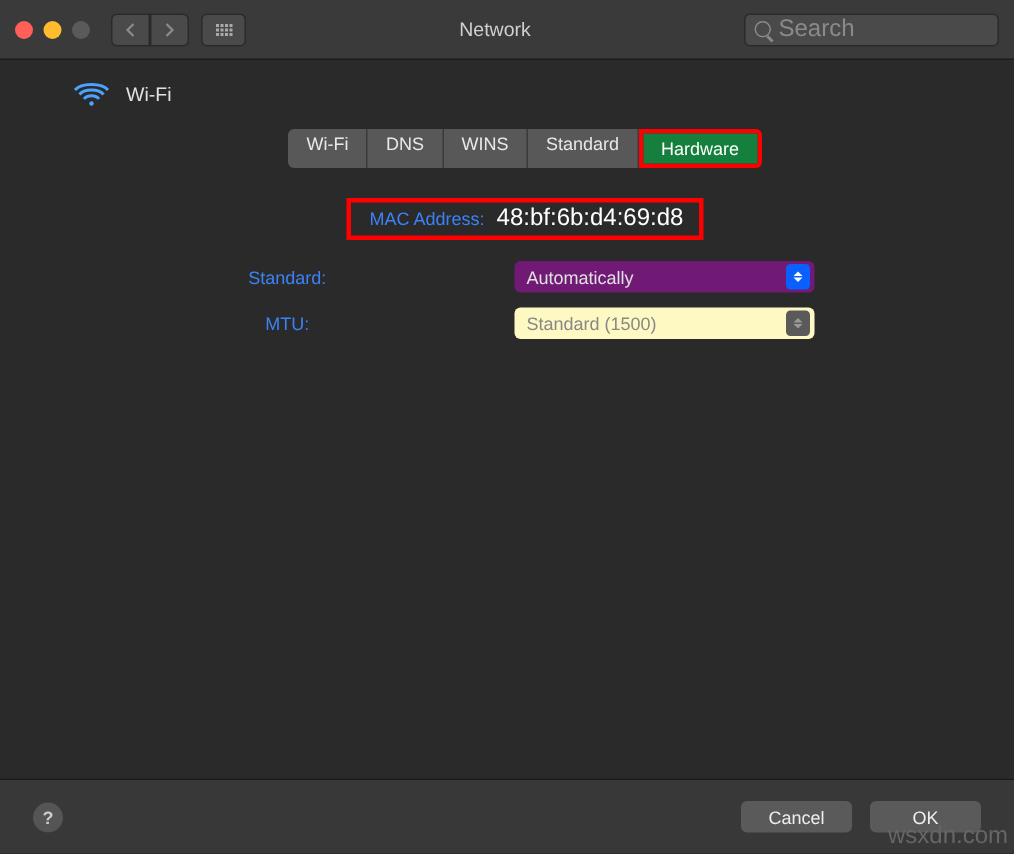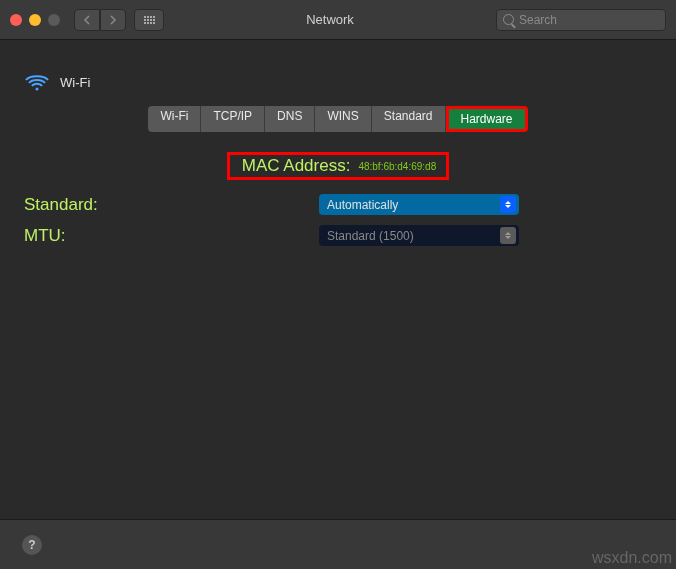--- a/index.html
+++ b/index.html
@@ -12,40 +12,40 @@
     .tl.yellow { background: #febc2e; }
     .tl.green { background: #5a5a5a; }
     .navbtns { display: flex; }
     .navbtn { width: 26px; height: 22px; background: #4a4a4a; border: 1px solid #2a2a2a; display: flex; align-items: center; justify-content: center; color: #8a8a8a; font-size: 12px; }
     .navbtn:first-child { border-radius: 4px 0 0 4px; }
     .navbtn:last-child { border-radius: 0 4px 4px 0; }
     .gridbtn { width: 30px; height: 22px; background: #4a4a4a; border: 1px solid #2a2a2a; border-radius: 4px; margin-left: 8px; display: flex; align-items: center; justify-content: center; color: #aaa; }
     .grid-icon { display: grid; grid-template-columns: repeat(4, 2px); grid-template-rows: repeat(3, 2px); gap: 1px; }
     .grid-icon span { background: #aaa; width: 2px; height: 2px; }
     .title { flex: 1; text-align: center; color: #d0d0d0; font-size: 13px; }
-    .search { width: 170px; height: 22px; background: #4a4a4a; border: 1px solid #2a2a2a; border-radius: 4px; display: flex; align-items: center; padding: 0 6px; color: #8a8a8a; font-size: 12px; gap: 5px; }
+    .search { width: 170px; height: 22px; background: #4a4a4a; border: 1px solid #2a2a2a; border-radius: 4px; display: flex; align-items: center; padding: 0 6px; color: #8a8a8a; font-size: 16px; gap: 5px; }
     .search-icon { width: 11px; height: 11px; border: 1.5px solid #8a8a8a; border-radius: 50%; position: relative; }
     .search-icon::after { content: ''; position: absolute; width: 5px; height: 1.5px; background: #8a8a8a; bottom: -2px; right: -3px; transform: rotate(45deg); }
-    .content { padding: 24px 24px; }
+    .content { padding: 4px 24px; margin-left: 24px; }
     .header-row { display: flex; align-items: center; gap: 10px; padding: 8px 0 14px 0; }
     .wifi-svg { width: 26px; height: 20px; }
     .wifi-label { color: #e0e0e0; font-size: 13px; }
     .tabs { display: flex; justify-content: center; margin-bottom: 20px; }
     .tabs-inner { display: flex; border-radius: 4px; overflow: hidden; }
     .tab { padding: 3px 12px; background: #585858; color: #e8e8e8; font-size: 12px; border-right: 1px solid #3a3a3a; cursor: pointer; }
     .tab:last-child { border-right: none; }
     .tab.active { background: #15803d; color: #fff; }
     .tab-wrap-hl { border: 3px solid #ff0000; }
     .rowline { display: flex; align-items: center; margin-bottom: 10px; }
-    .rowlabel { width: 295px; text-align: left; color: #bef264; font-size: 17px; padding-right: 8px; }
-    .rowvalue { color: #84cc16; font-size: 10px; }
+    .rowlabel { width: 295px; text-align: center; color: #3b82f6; font-size: 12px; padding-right: 8px; }
+    .rowvalue { color: #ffffff; font-size: 16px; }
     .macrow-hl { display: inline-flex; align-items: center; height: 28px; border: 3px solid #ff0000; padding: 0 10px 0 0; }
     .macrow-hl .rowlabel { width: auto; padding: 0 8px 0 12px; }
-    .select { width: 200px; height: 21px; background: #0369a1; border-radius: 4px; display: flex; align-items: center; justify-content: space-between; padding: 0 3px 0 8px; color: #e0e0e0; font-size: 12px; position: relative; }
-    .select.disabled { background: #0f172a; color: #888; }
+    .select { width: 200px; height: 21px; background: #701a75; border-radius: 4px; display: flex; align-items: center; justify-content: space-between; padding: 0 3px 0 8px; color: #e0e0e0; font-size: 12px; position: relative; }
+    .select.disabled { background: #fef9c3; color: #888; }
     .select-arrows { width: 16px; height: 17px; background: #0a60ff; border-radius: 3px; display: flex; flex-direction: column; align-items: center; justify-content: center; gap: 1px; }
     .select.disabled .select-arrows { background: #5a5a5a; }
     .select-arrows::before, .select-arrows::after { content: ''; width: 0; height: 0; border-left: 3px solid transparent; border-right: 3px solid transparent; }
     .select-arrows::before { border-bottom: 3px solid #fff; }
     .select-arrows::after { border-top: 3px solid #fff; }
     .select.disabled .select-arrows::before { border-bottom-color: #999; }
     .select.disabled .select-arrows::after { border-top-color: #999; }
     .footer { position: absolute; bottom: 0; left: 0; right: 0; height: 50px; border-top: 1px solid #1a1a1a; background: #383838; display: flex; align-items: center; justify-content: space-between; padding: 0 22px; }
     .help { width: 20px; height: 20px; border-radius: 50%; background: #555; color: #ccc; display: flex; align-items: center; justify-content: center; font-size: 12px; font-weight: bold; }
     .footer-btns { display: flex; gap: 12px; }
@@ -104,21 +104,20 @@
         <path d="M5 11 C8 7 18 7 21 11" stroke="#4aa3ff" stroke-width="2" fill="none"></path>
         <path d="M8 14 C10 11 16 11 18 14" stroke="#4aa3ff" stroke-width="2" fill="none"></path>
         <circle cx="13" cy="17" r="1.5" fill="#4aa3ff"></circle>
       </svg>
       <span class="wifi-label">Wi-Fi</span>
     </div>
 
     <div class="tabs">
       <div class="tabs-inner">
         <div class="tab">Wi-Fi</div>
-        <div class="tab">TCP/IP</div>
         <div class="tab">DNS</div>
         <div class="tab">WINS</div>
         <div class="tab">Standard</div>
         <div class="tab-wrap-hl">
           <div class="tab active">Hardware</div>
         </div>
       </div>
     </div>
 
     <div class="rowline" style="justify-content:center;margin-bottom:14px;">
@@ -142,16 +141,20 @@
         <span>Standard (1500)</span>
         <div class="select-arrows"></div>
       </div>
     </div>
   </div>
 
   <div class="footer">
     <div class="help">
       <span>?</span>
     </div>
+    <div class="footer-btns">
+      <div class="btn">Cancel</div>
+      <div class="btn">OK</div>
+    </div>
   </div>
 
   <div class="watermark">wsxdn.com</div>
 </div>
 
 </body></html>

